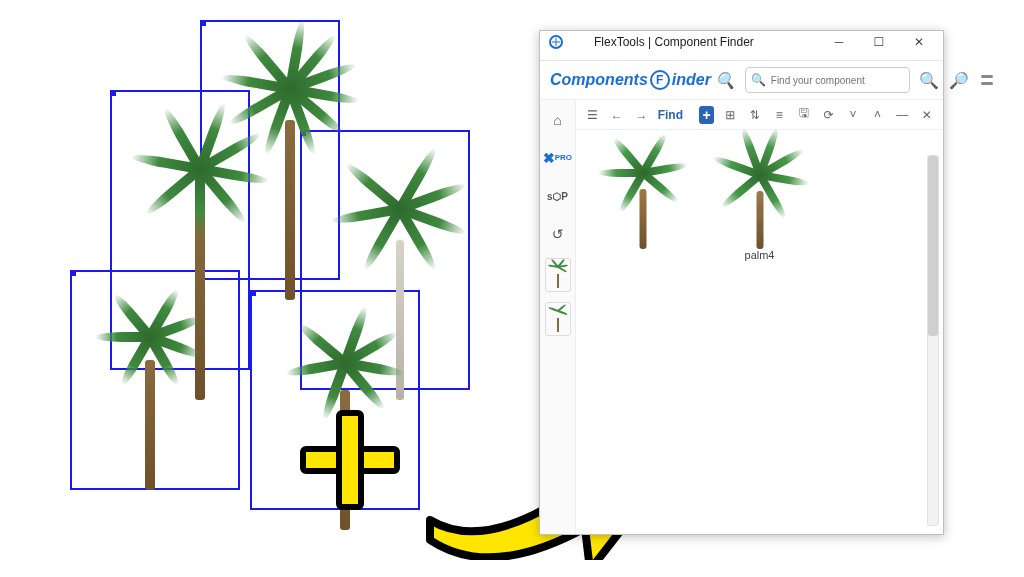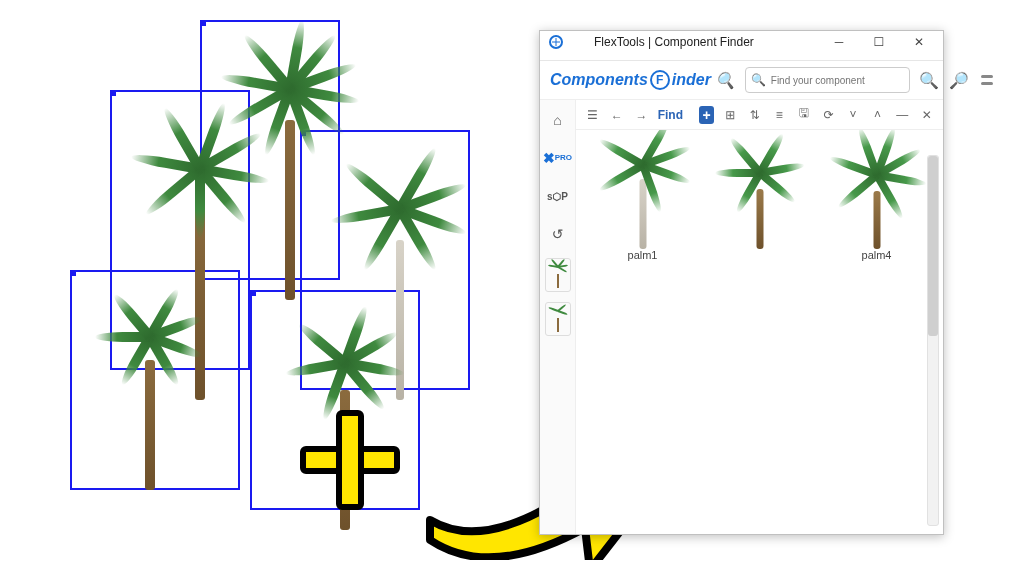--- a/index.html
+++ b/index.html
@@ -352,34 +352,20 @@
         <span class="tbtn">⟳</span>
         <span class="tbtn">˅</span>
         <span class="tbtn">˄</span>
         <span class="tbtn">—</span>
         <span class="tbtn">✕</span>
       </div>
 
       <div class="grid">
 
 
-        <div class="card">
-          <div class="thumbc">
-              <div class="pw">
-            <div class="tk" style="height:70px;background:linear-gradient(#d8d3c8,#b8b2a5)"></div>
-            <div class="fr" style="top:22px;transform:rotate(-60deg)"></div>
-            <div class="fr" style="top:22px;transform:rotate(-20deg)"></div>
-            <div class="fr" style="top:22px;transform:rotate(20deg)"></div>
-            <div class="fr" style="top:22px;transform:rotate(70deg)"></div>
-            <div class="fr" style="top:22px;transform:rotate(150deg)"></div>
-            <div class="fr" style="top:22px;transform:rotate(210deg)"></div>
-          </div>
-            </div>
-          <span>palm1</span>
-        </div>
 
 
         <div class="card">
           <div class="thumbc">
               <div class="pw">
             <div class="tk" style="height:60px;"></div>
             <div class="fr" style="top:30px;width:45px;transform:rotate(-60deg)"></div>
             <div class="fr" style="top:30px;width:45px;transform:rotate(-10deg)"></div>
             <div class="fr" style="top:30px;width:45px;transform:rotate(40deg)"></div>
             <div class="fr" style="top:30px;width:45px;transform:rotate(120deg)"></div>

